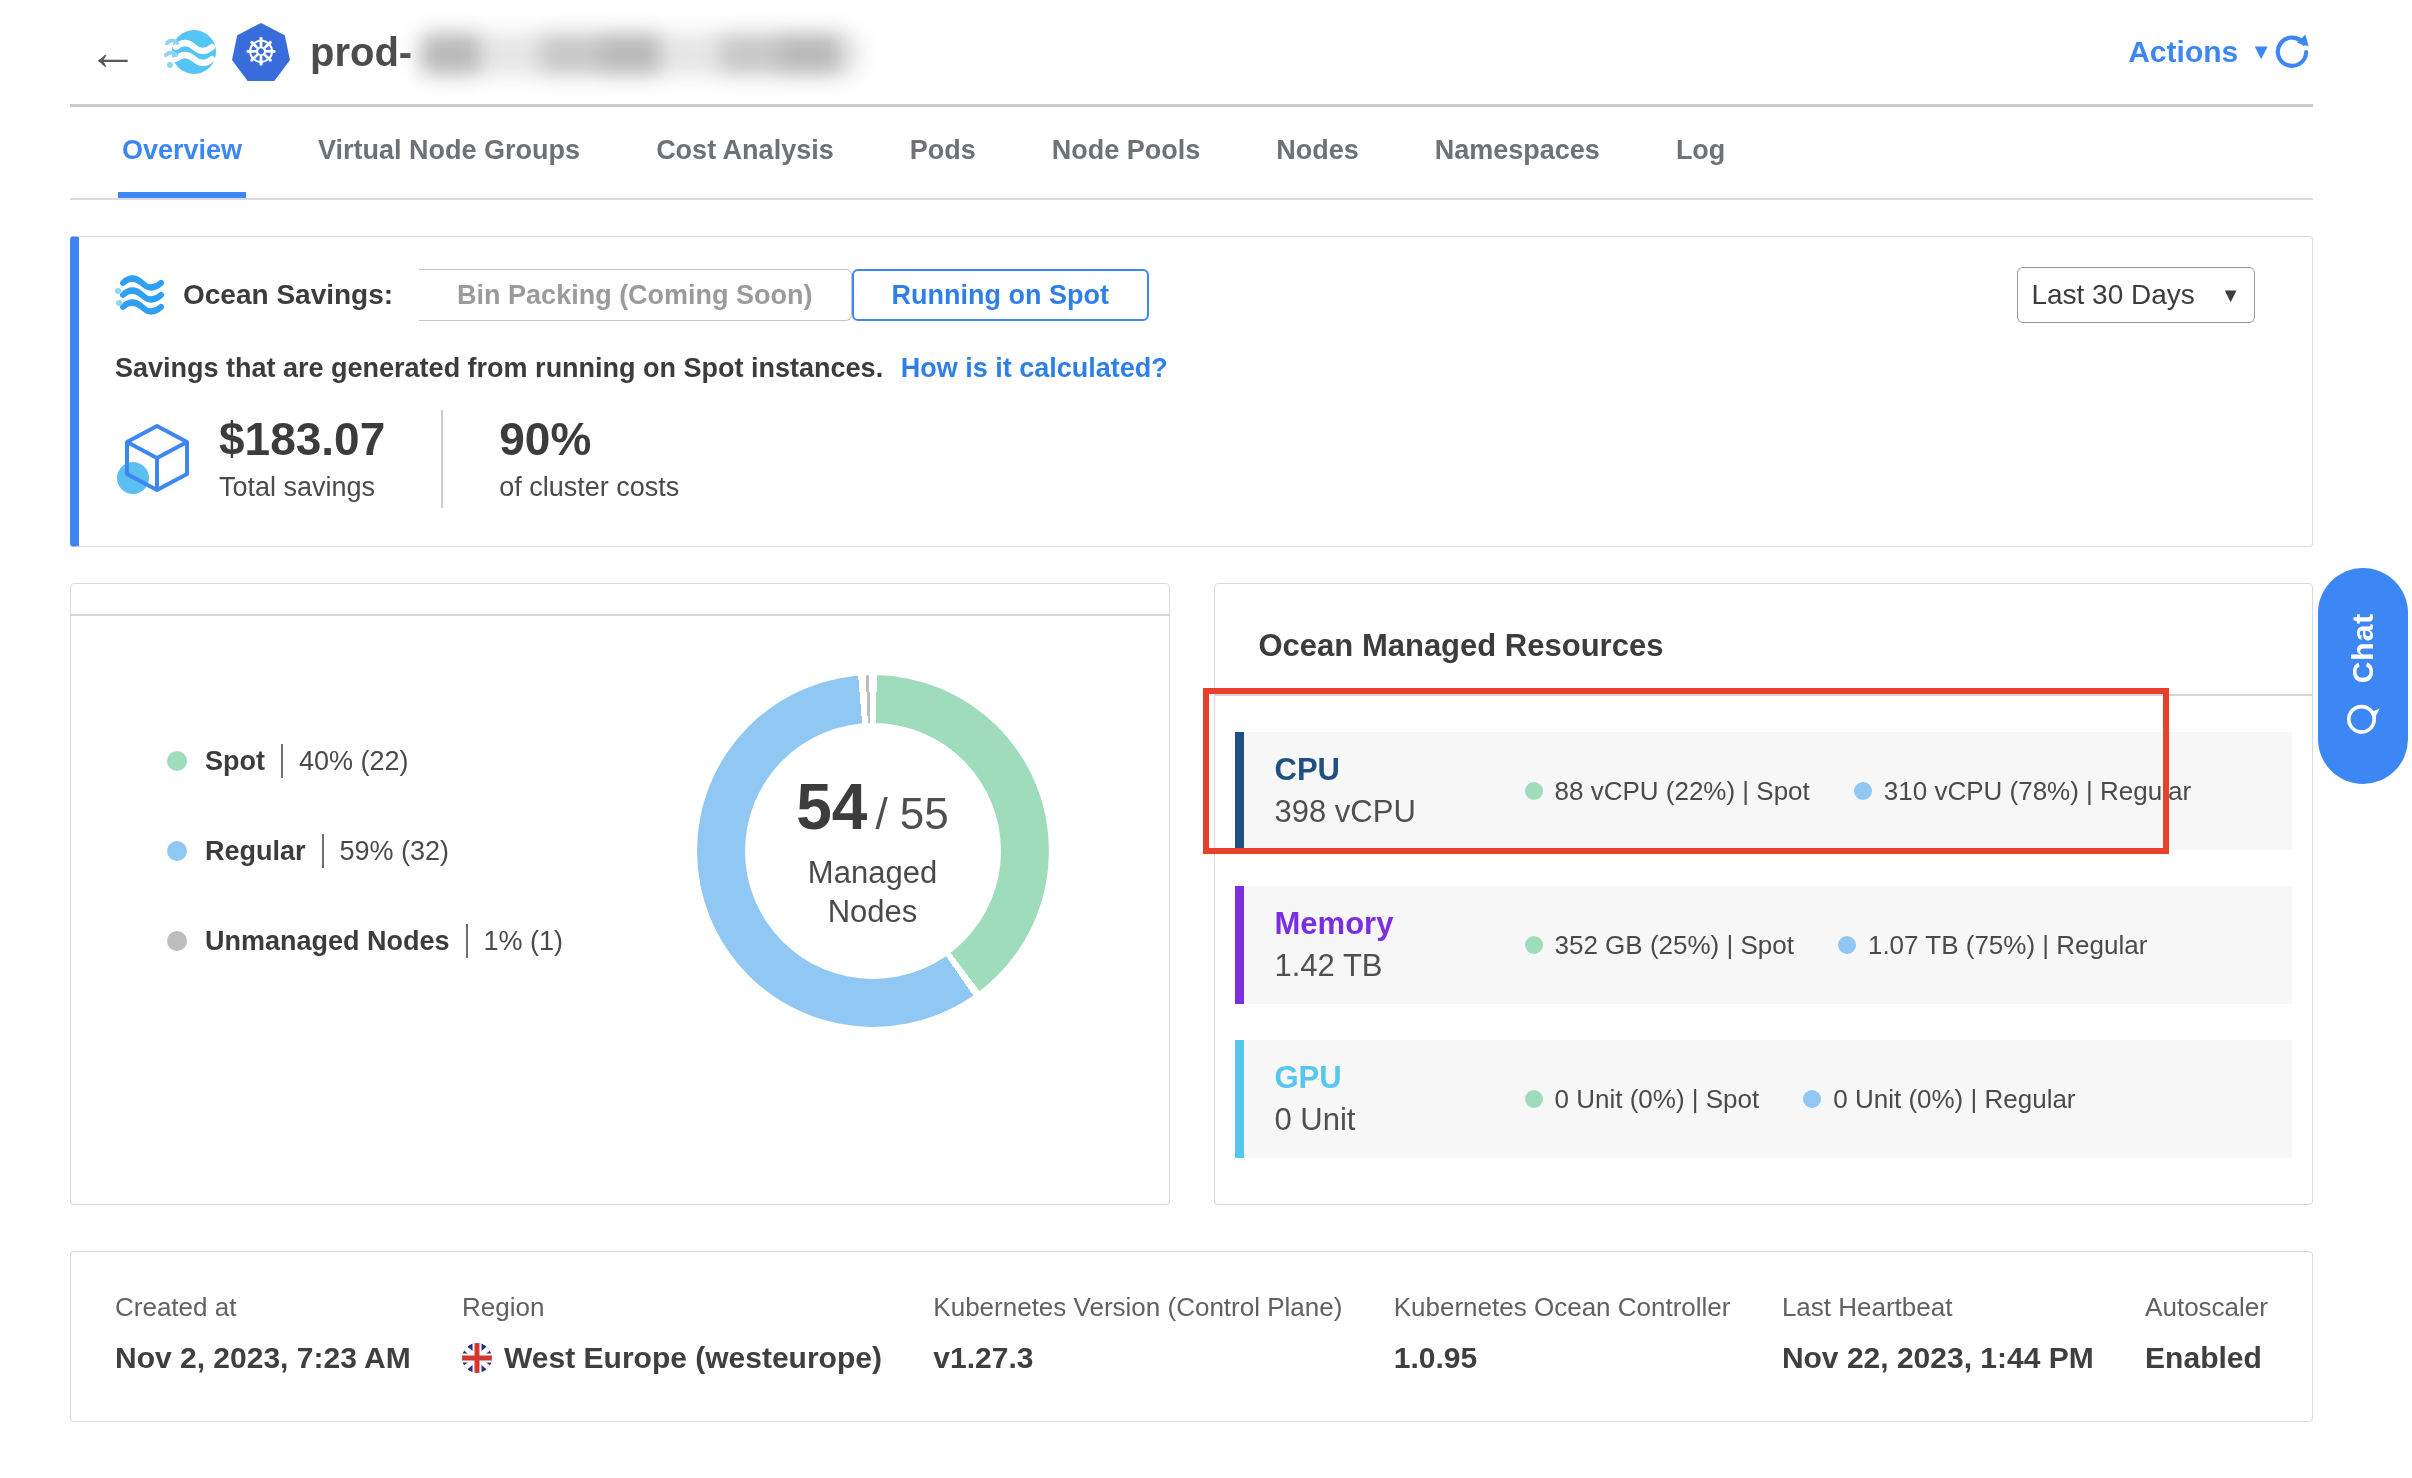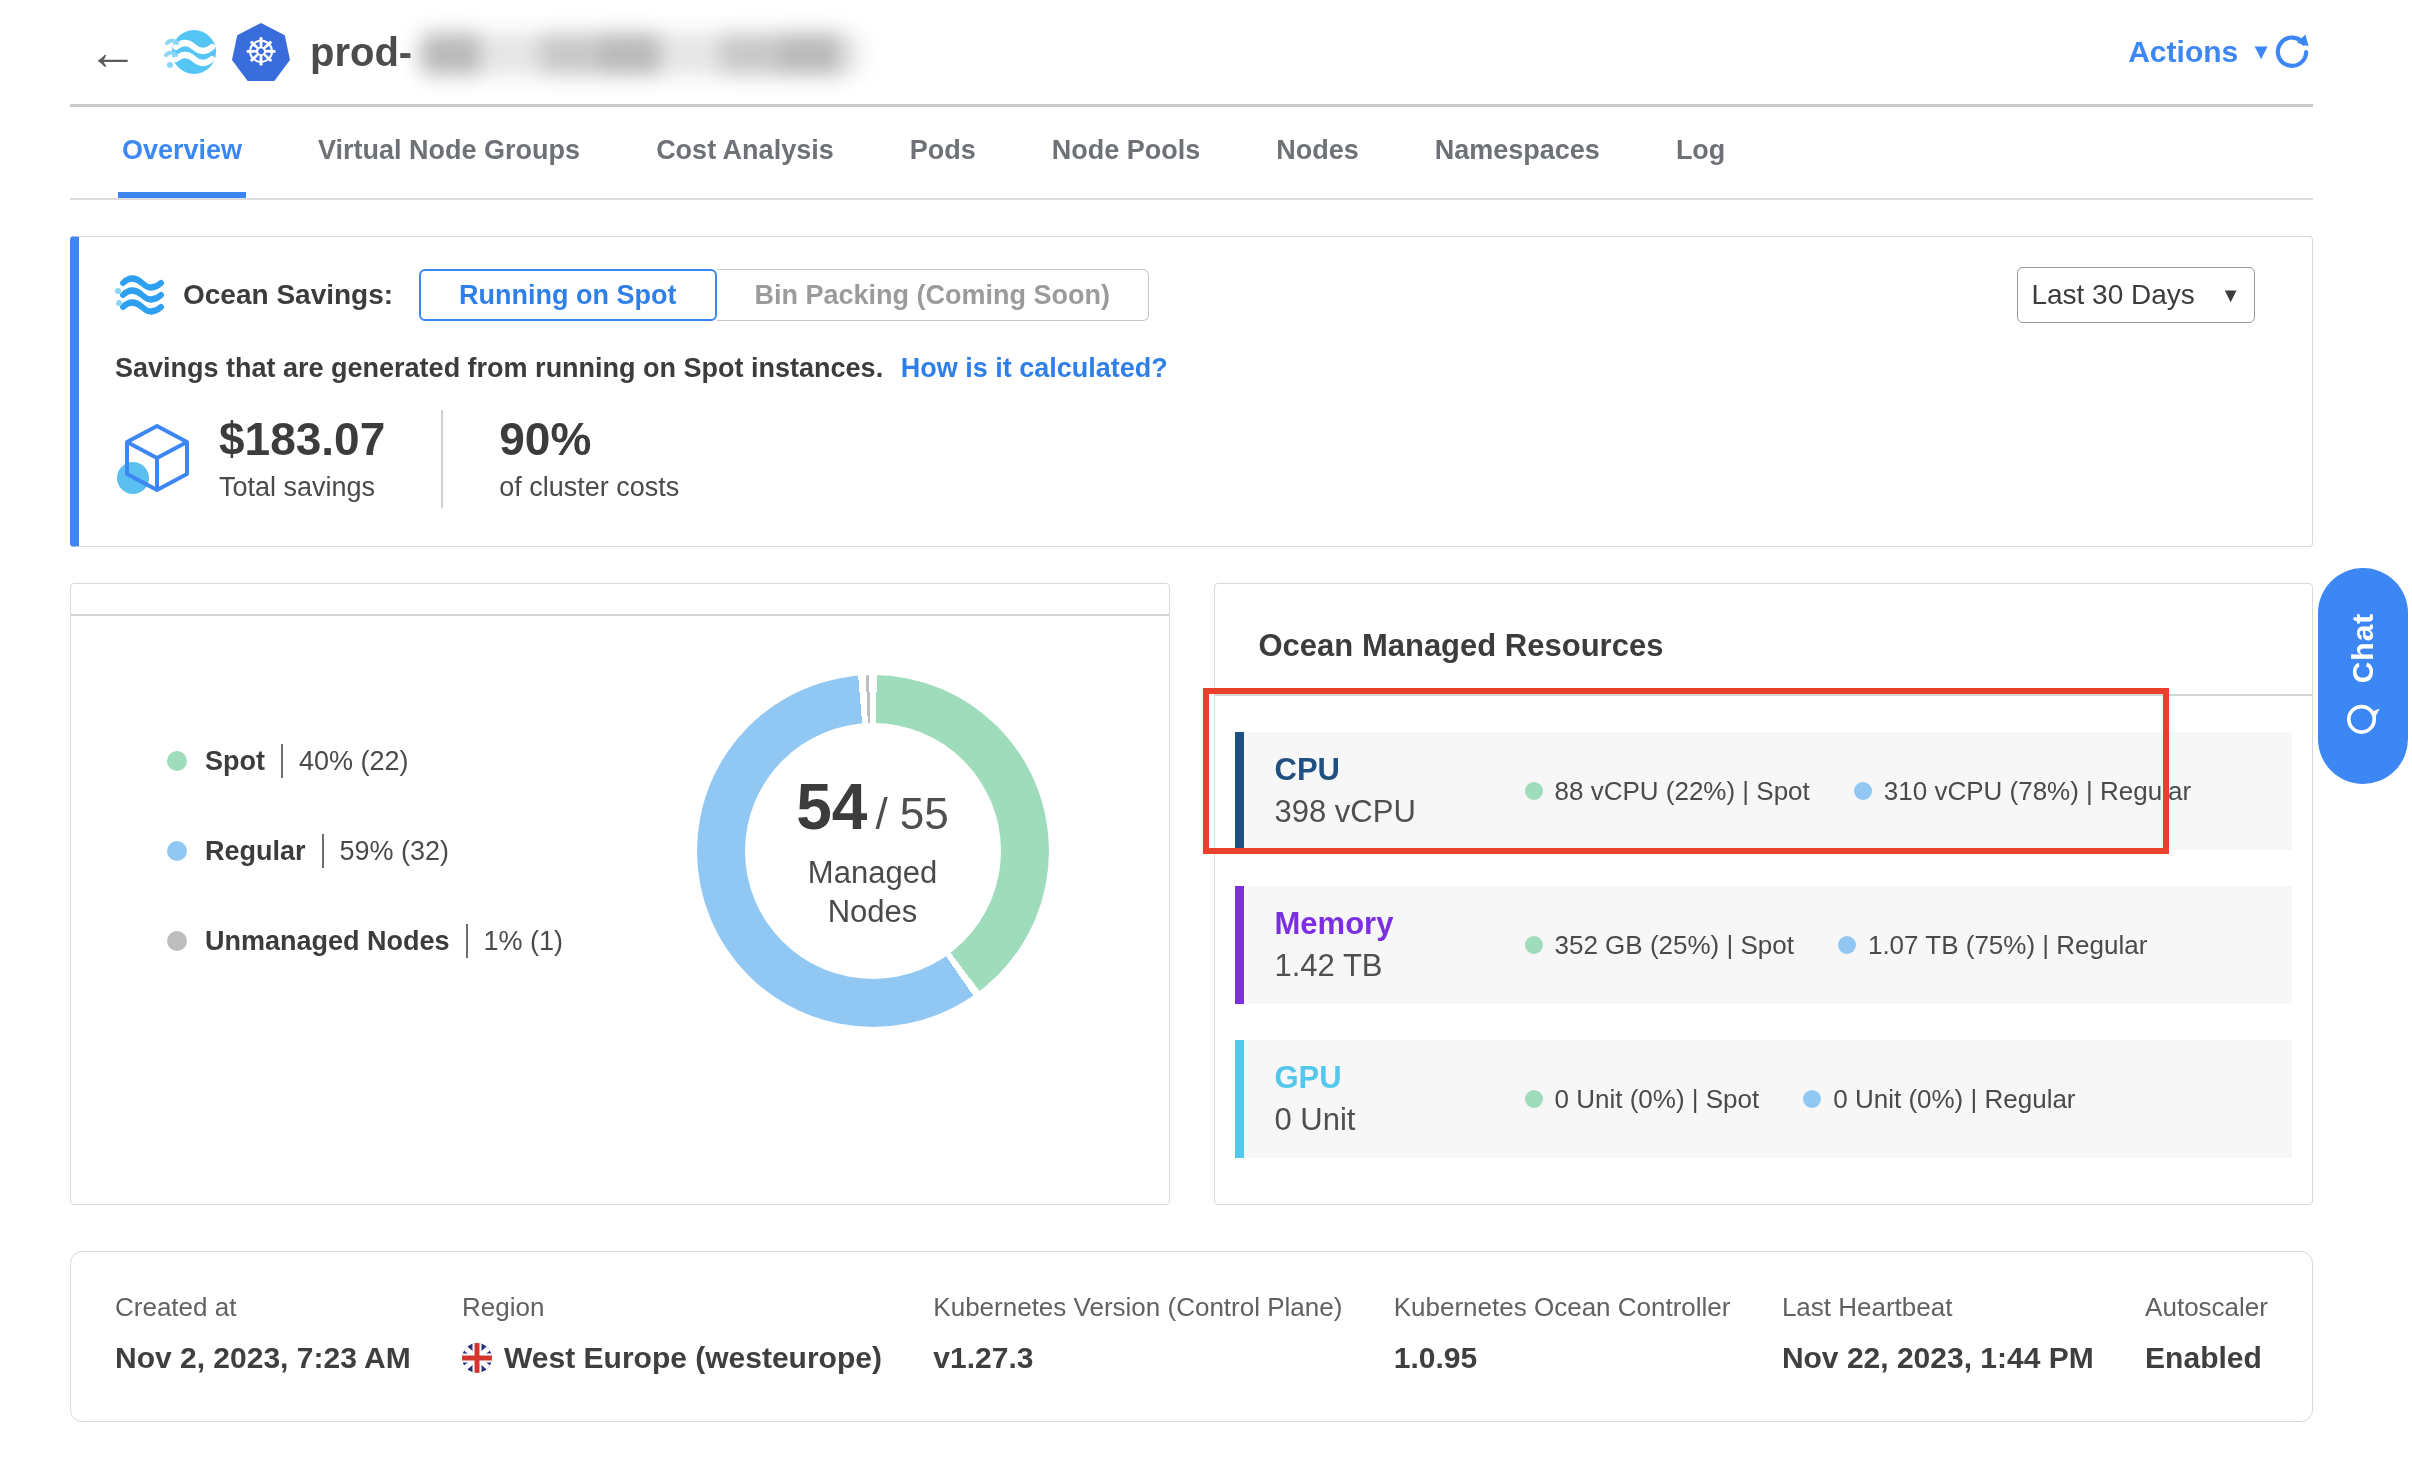--- a/index.html
+++ b/index.html
@@ -98,21 +98,21 @@
   .res-metrics { display:flex; align-items:center; gap:44px; font-size:26px; color:#4a4a4a; }
   .res-metric { display:flex; align-items:center; }
   .metric-dot { width:18px; height:18px; border-radius:50%; margin-right:12px; }
   .annotation-box {
     position:absolute; left:-12px; top:104px; width:966px; height:166px;
     border:6px solid #e8402a; pointer-events:none; z-index:5;
   }
 
   
   .footer-card {
-    margin-top:46px; border:1px solid #d9d9d9; border-radius:12px;
+    margin-top:46px; border:1px solid #d9d9d9; border-radius:4px;
     display:flex; justify-content:space-between; padding:40px 44px 46px 44px;
   }
   .foot-col { display:flex; flex-direction:column; }
   .foot-label { font-size:26px; color:#616161; }
   .foot-value { font-size:30px; font-weight:bold; color:#3f3f3f; margin-top:18px; display:flex; align-items:center; gap:12px; }
   .flag { width:30px; height:30px; border-radius:50%; flex:0 0 auto; }
 
   
   .chat-pill {
     position:absolute; right:4px; top:568px; width:90px; height:216px; background:#3d87f5;
@@ -170,22 +170,22 @@
     <div class="banner-row1">
       <svg class="wave-icon" viewBox="0 0 54 44">
         <path d="M8 10 q9 -9 19 0 q9 9 19 0" fill="none" stroke="#2f9ff2" stroke-width="6" stroke-linecap="round"></path>
         <path d="M8 22 q9 -9 19 0 q9 9 19 0" fill="none" stroke="#2f9ff2" stroke-width="6" stroke-linecap="round"></path>
         <path d="M8 34 q9 -9 19 0 q9 9 19 0" fill="none" stroke="#2f9ff2" stroke-width="6" stroke-linecap="round"></path>
         <circle cx="3" cy="18" r="3" fill="#8bd6f7"></circle>
         <circle cx="4" cy="30" r="3" fill="#8bd6f7"></circle>
       </svg>
       <span class="savings-label">Ocean Savings:</span>
       <div class="toggle-group">
+        <div class="toggle-btn disabled">Bin Packing (Coming Soon)</div>
         <div class="toggle-btn active">Running on Spot</div>
-        <div class="toggle-btn disabled">Bin Packing (Coming Soon)</div>
       </div>
       <div class="period-select">
         <span>Last 30 Days</span>
         <span class="caret">▼</span>
       </div>
     </div>
     <div class="banner-desc">
       <span>Savings that are generated from running on Spot instances.</span>
       <a>How is it calculated?</a>
     </div>

